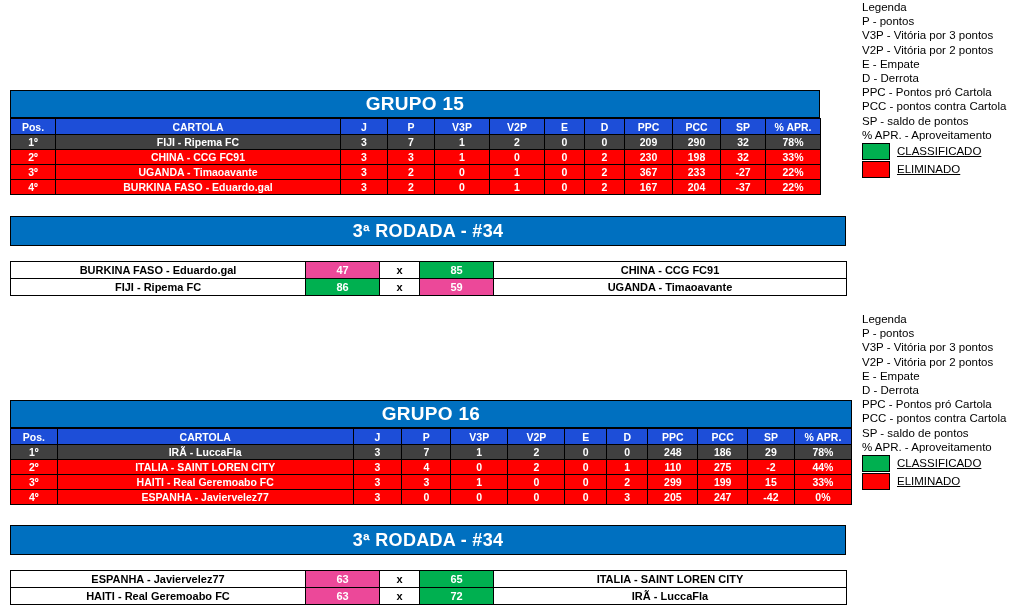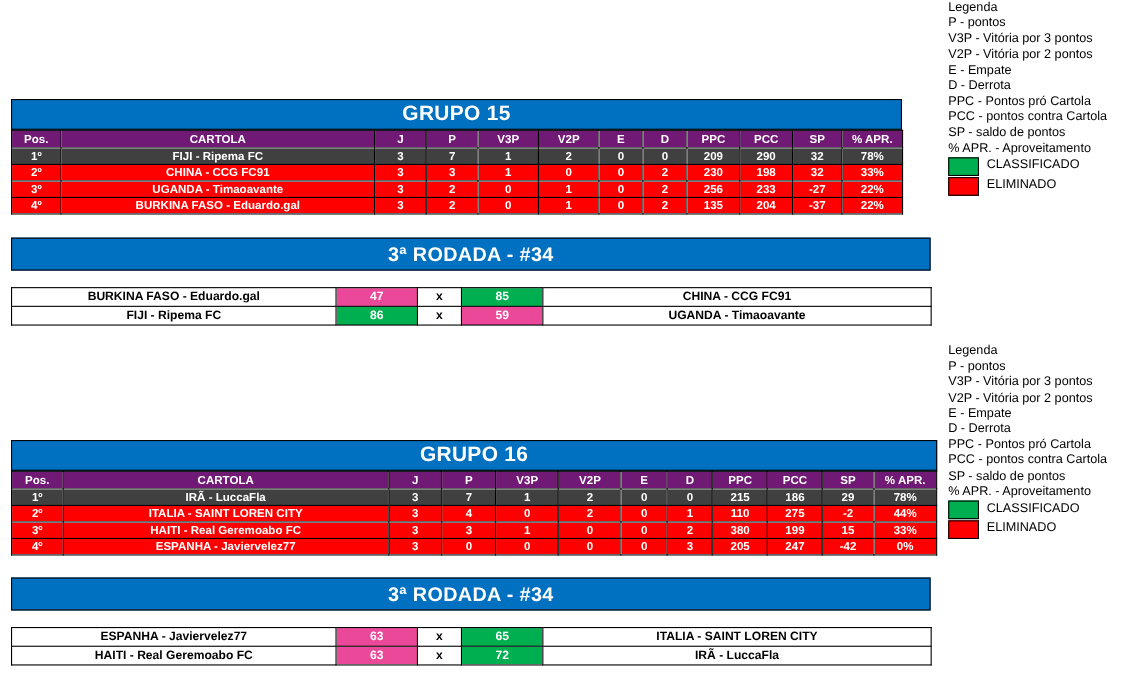--- a/index.html
+++ b/index.html
@@ -11,21 +11,21 @@
   }
   .legend{
     position:absolute;
     font-family:"Liberation Sans", sans-serif;
     font-size:11.5px;
     line-height:14.2px;
     color:#000;
     white-space:nowrap;
   }
   .legend .lg-row{height:14.2px;}
-  .legend .sw-row{display:flex;align-items:flex-start;height:17px;margin-top:1px;}
+  .legend .sw-row{display:flex;align-items:center;height:17px;margin-top:1px;text-decoration:underline;}
   .legend .sw{
     width:26px;height:15px;display:inline-block;border:1px solid #000;margin-right:7px;
   }
   .sw.green{background:#00b050;}
   .sw.red{background:#ff0000;}
 
   .block{position:absolute;}
 
   .banner{
     background:#0070c0;color:#ffffff;
@@ -48,21 +48,21 @@
     padding:0;
     height:14px;
     font-size:10.5px;
     font-weight:bold;
     text-align:center;
     color:#ffffff;
     overflow:hidden;
     white-space:nowrap;
   }
   table.grp th{
-    background:#701a75;
+    background:#1d4ed8;
     color:#ffffff;
     font-size:10.5px;
     height:15px;
   }
   tr.green td{background:#404040;}
   tr.red td{background:#ff0000;}
 
   table.matches{
     border-collapse:collapse;table-layout:fixed;width:100%;
     background:#fff;
@@ -190,35 +190,35 @@
       </tr>
       <tr class="red">
         <td>3º</td>
         <td>UGANDA - Timaoavante</td>
         <td>3</td>
         <td>2</td>
         <td>0</td>
         <td>1</td>
         <td>0</td>
         <td>2</td>
-        <td>256</td>
+        <td>367</td>
         <td>233</td>
         <td>-27</td>
         <td>22%</td>
       </tr>
       <tr class="red">
         <td>4º</td>
         <td>BURKINA FASO - Eduardo.gal</td>
         <td>3</td>
         <td>2</td>
         <td>0</td>
         <td>1</td>
         <td>0</td>
         <td>2</td>
-        <td>135</td>
+        <td>167</td>
         <td>204</td>
         <td>-37</td>
         <td>22%</td>
       </tr>
     </tbody>
   </table>
 </div>
 
 <div class="block" style="left:10px;top:216px;width:836px;">
   <div class="banner rodada">3ª RODADA - #34</div>
@@ -288,21 +288,21 @@
     <tbody>
       <tr class="green">
         <td>1º</td>
         <td>IRÃ - LuccaFla</td>
         <td>3</td>
         <td>7</td>
         <td>1</td>
         <td>2</td>
         <td>0</td>
         <td>0</td>
-        <td>215</td>
+        <td>248</td>
         <td>186</td>
         <td>29</td>
         <td>78%</td>
       </tr>
       <tr class="red">
         <td>2º</td>
         <td>ITALIA - SAINT LOREN CITY</td>
         <td>3</td>
         <td>4</td>
         <td>0</td>
@@ -316,21 +316,21 @@
       </tr>
       <tr class="red">
         <td>3º</td>
         <td>HAITI - Real Geremoabo FC</td>
         <td>3</td>
         <td>3</td>
         <td>1</td>
         <td>0</td>
         <td>0</td>
         <td>2</td>
-        <td>380</td>
+        <td>299</td>
         <td>199</td>
         <td>15</td>
         <td>33%</td>
       </tr>
       <tr class="red">
         <td>4º</td>
         <td>ESPANHA - Javiervelez77</td>
         <td>3</td>
         <td>0</td>
         <td>0</td>

